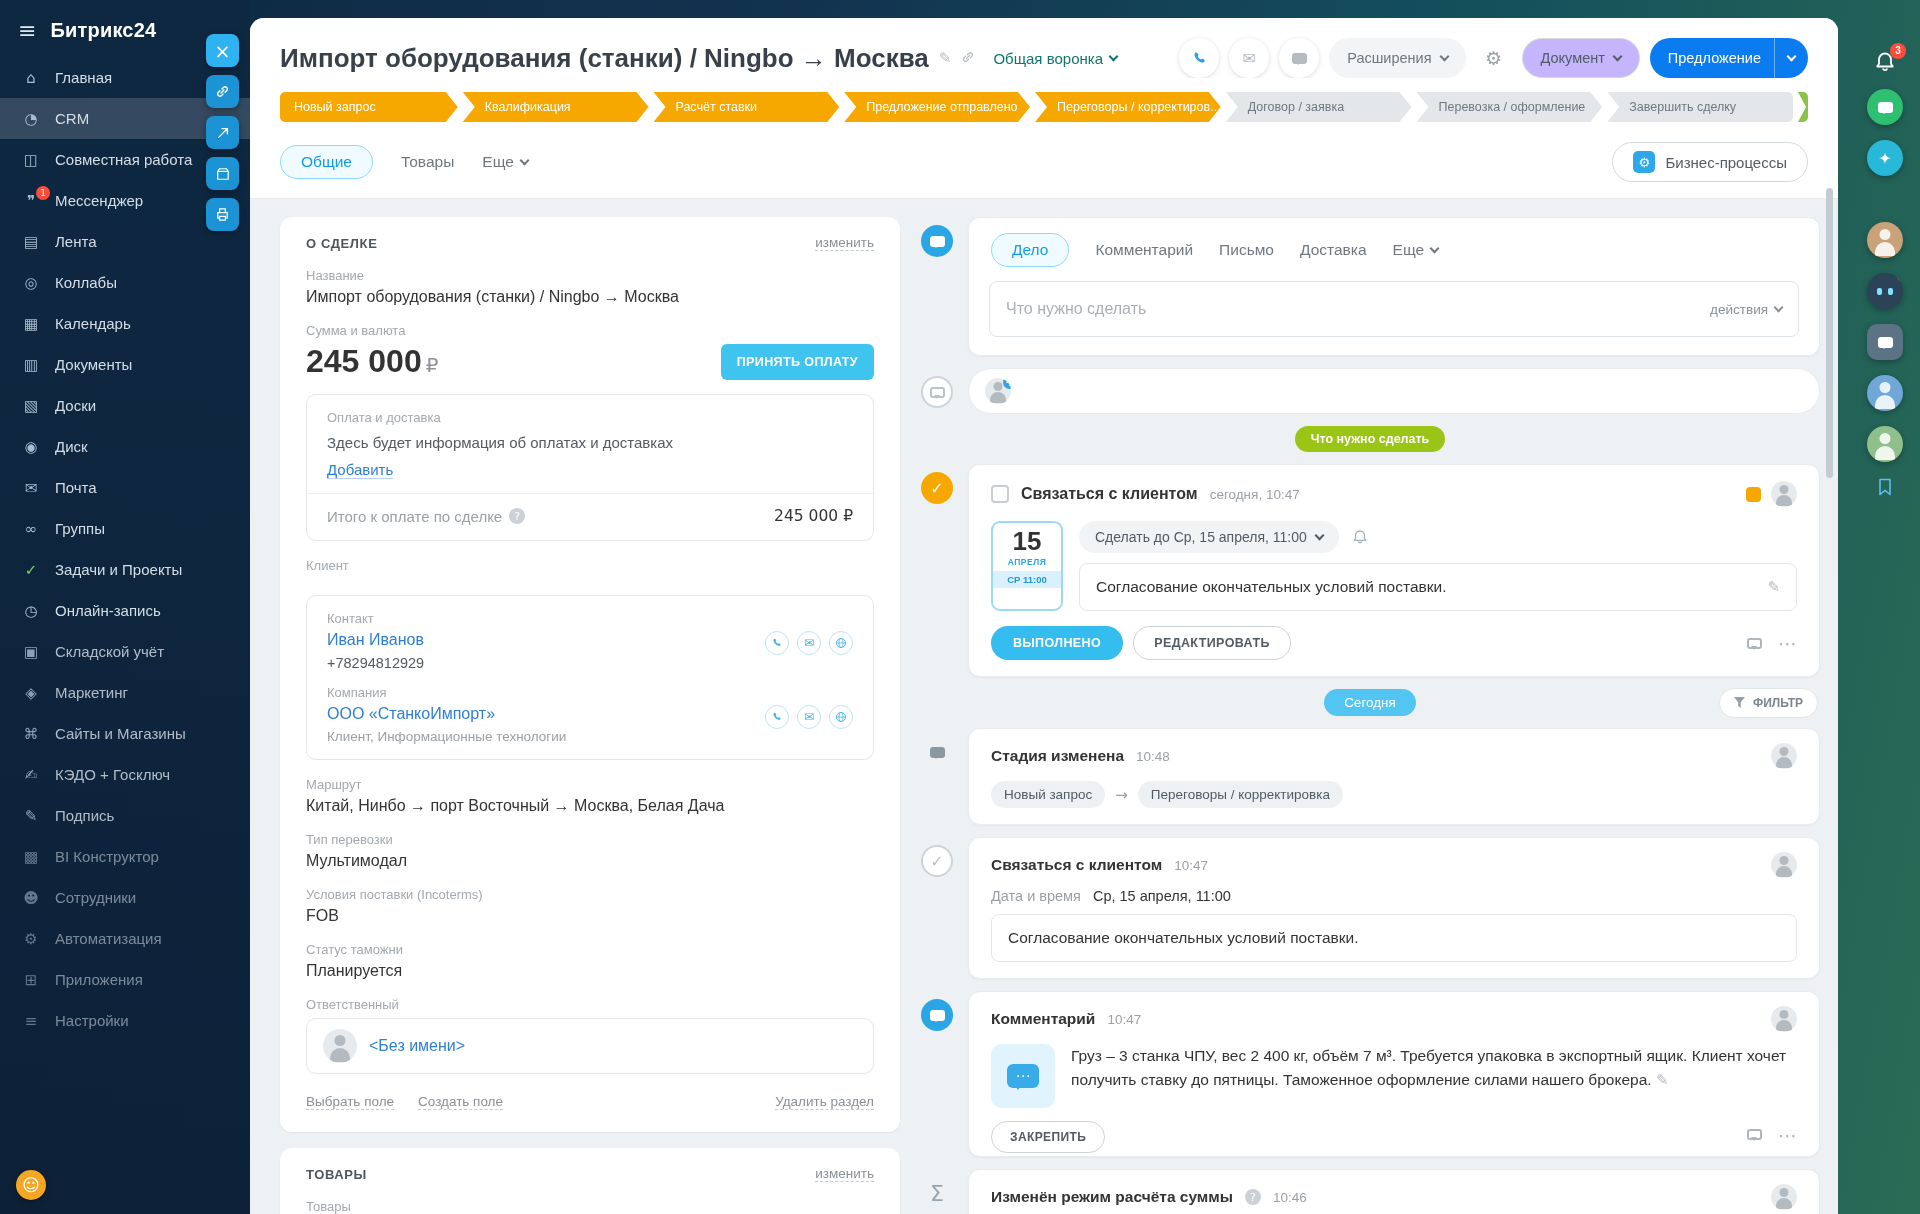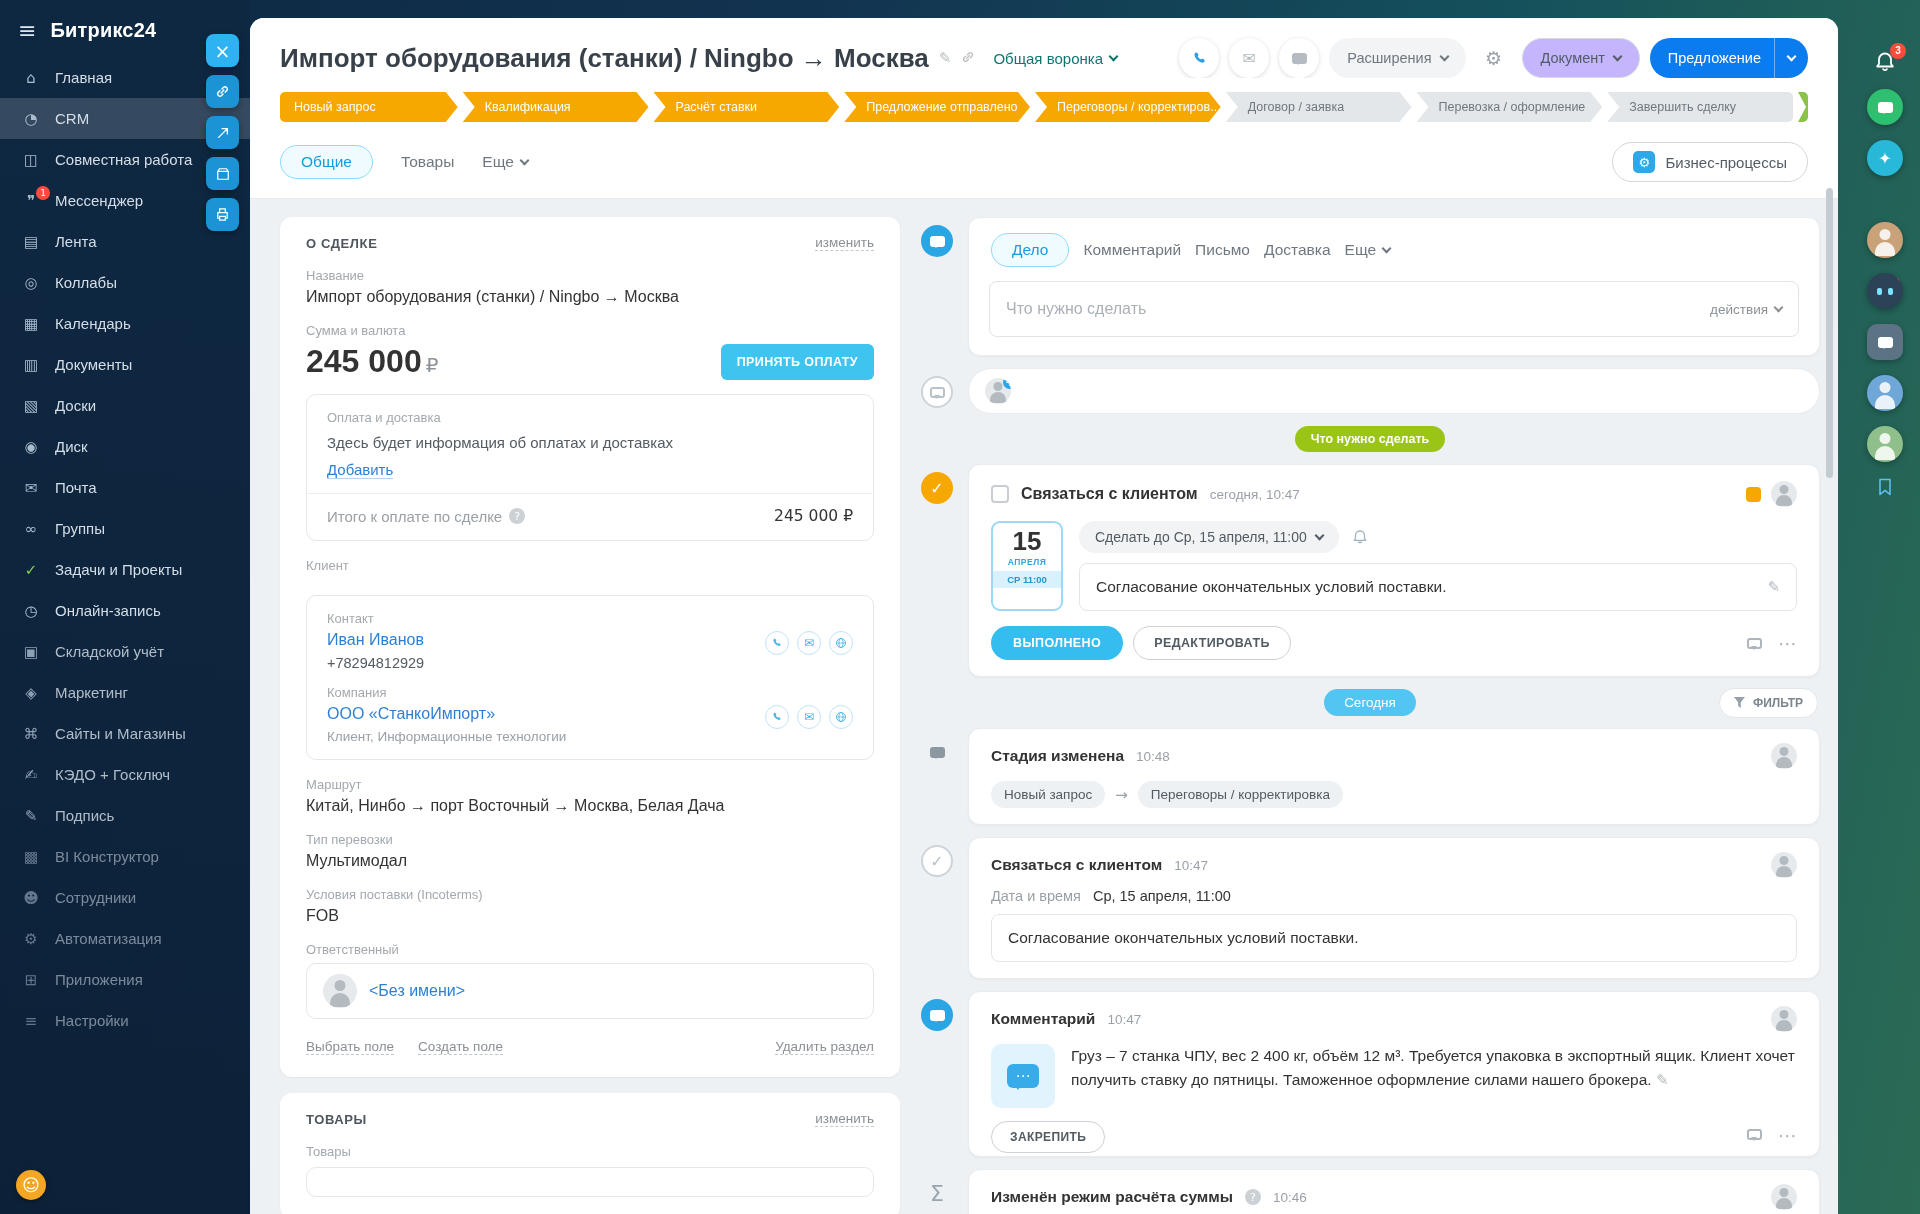--- a/index.html
+++ b/index.html
@@ -111,21 +111,21 @@
 .t-icon.bluefill{background:#2ba6e4;color:#fff}
 .t-icon.outline{border:2px solid #ccd4da;color:#b9c2c9;background:#fff}
 .t-icon.orange{background:#f7a800;color:#fff;font-size:16px;font-weight:bold}
 .t-icon.graybub{color:#8b97a1}
 .t-icon.sum{color:#9aa4ad;font-size:22px}
 .bub{display:inline-block;width:15px;height:11px;border-radius:3px;background:currentColor;position:relative}
 .bub::after{content:"";position:absolute;bottom:-4px;left:3px;border:3px solid transparent;border-top:4px solid currentColor}
 .bub-o{display:inline-block;width:15px;height:11px;border-radius:3px;border:2px solid currentColor;position:relative}
 .bub-o::after{content:"";position:absolute;bottom:-6px;left:2px;border:3px solid transparent;border-top:4px solid currentColor}
 .t-card{flex:1;min-width:0;background:#fff;border:1px solid #e8ecef;border-radius:12px;box-shadow:0 1px 2px rgba(60,70,80,.05)}
-.tl-tabs{display:flex;gap:14px;padding:15px 22px 2px}
+.tl-tabs{display:flex;gap:26px;padding:15px 22px 2px}
 .tl-tab{font-size:15.5px;color:#6f7880;cursor:pointer;display:flex;align-items:center;gap:7px}
 .tl-tab.active{color:#159de0;border:1px solid #8edafa;background:#f0fbff;border-radius:18px;padding:7px 20px}
 .todo-box{margin:12px 20px 18px;border:1px solid #dfe4e8;border-radius:8px;height:56px;display:flex;align-items:center;padding:0 16px;gap:12px}
 .todo-input{flex:1;border:none;outline:none;font:inherit;font-size:16px;color:#333;background:transparent}
 .todo-input::placeholder{color:#aab0b6}
 .actions-dd{color:#8a9197;font-size:13.5px;display:flex;align-items:center;gap:7px;cursor:pointer;white-space:nowrap}
 .invite-bar{flex:1;background:#fff;border:1px solid #e8ecef;border-radius:23px;height:46px;display:flex;align-items:center;gap:12px;padding:0 16px}
 .invite-input{flex:1;border:none;outline:none;font:inherit;font-size:15px;background:transparent;color:#333}
 .invite-input::placeholder{color:#b3b9bf}
 .ava-plus{position:relative}
@@ -507,20 +507,24 @@
               <div class="f-value">Китай, Нинбо → порт Восточный → Москва, Белая Дача</div>
             </div>
             <div class="field">
               <div class="f-label">Тип перевозки</div>
               <div class="f-value">Мультимодал</div>
             </div>
             <div class="field">
               <div class="f-label">Условия поставки (Incoterms)</div>
               <div class="f-value">FOB</div>
             </div>
+            <div class="field">
+              <div class="f-label">Статус таможни</div>
+              <div class="f-value">Планируется</div>
+            </div>
 
             <div class="field">
               <div class="f-label">Ответственный</div>
               <div class="resp-box">
                 <span class="avatar"></span>
                 <span class="link-blue" style="border:none;font-size:16px">&lt;Без имени&gt;</span>
               </div>
             </div>
 
             <div class="flinks">
@@ -696,21 +700,21 @@
             <div class="t-card ev">
               <div class="ev-head">
                 <span class="ev-title">Комментарий</span>
                 <span class="ev-time">10:47</span>
                 <span class="avatar sm ev-ava"></span>
               </div>
               <div class="cm-body">
                 <div class="cm-tile">
                     <span class="cm-bub glyph">⋯</span>
                   </div>
-                <div class="cm-text"><span>Груз – 7 станка ЧПУ, вес 2 400 кг, объём 12 м³. Требуется упаковка в экспортный ящик. Клиент хочет получить ставку до пятницы. Таможенное оформление силами нашего брокера.</span> <span class="pencil glyph">✎</span></div>
+                <div class="cm-text"><span>Груз – 3 станка ЧПУ, вес 2 400 кг, объём 7 м³. Требуется упаковка в экспортный ящик. Клиент хочет получить ставку до пятницы. Таможенное оформление силами нашего брокера.</span> <span class="pencil glyph">✎</span></div>
               </div>
               <span class="btn-pin">ЗАКРЕПИТЬ</span>
               <div class="cm-foot">
                 <span class="foot-icons">
                   <span class="bub-o"></span>
                   <span class="dots glyph">⋯</span>
                 </span>
               </div>
             </div>
           </div>

